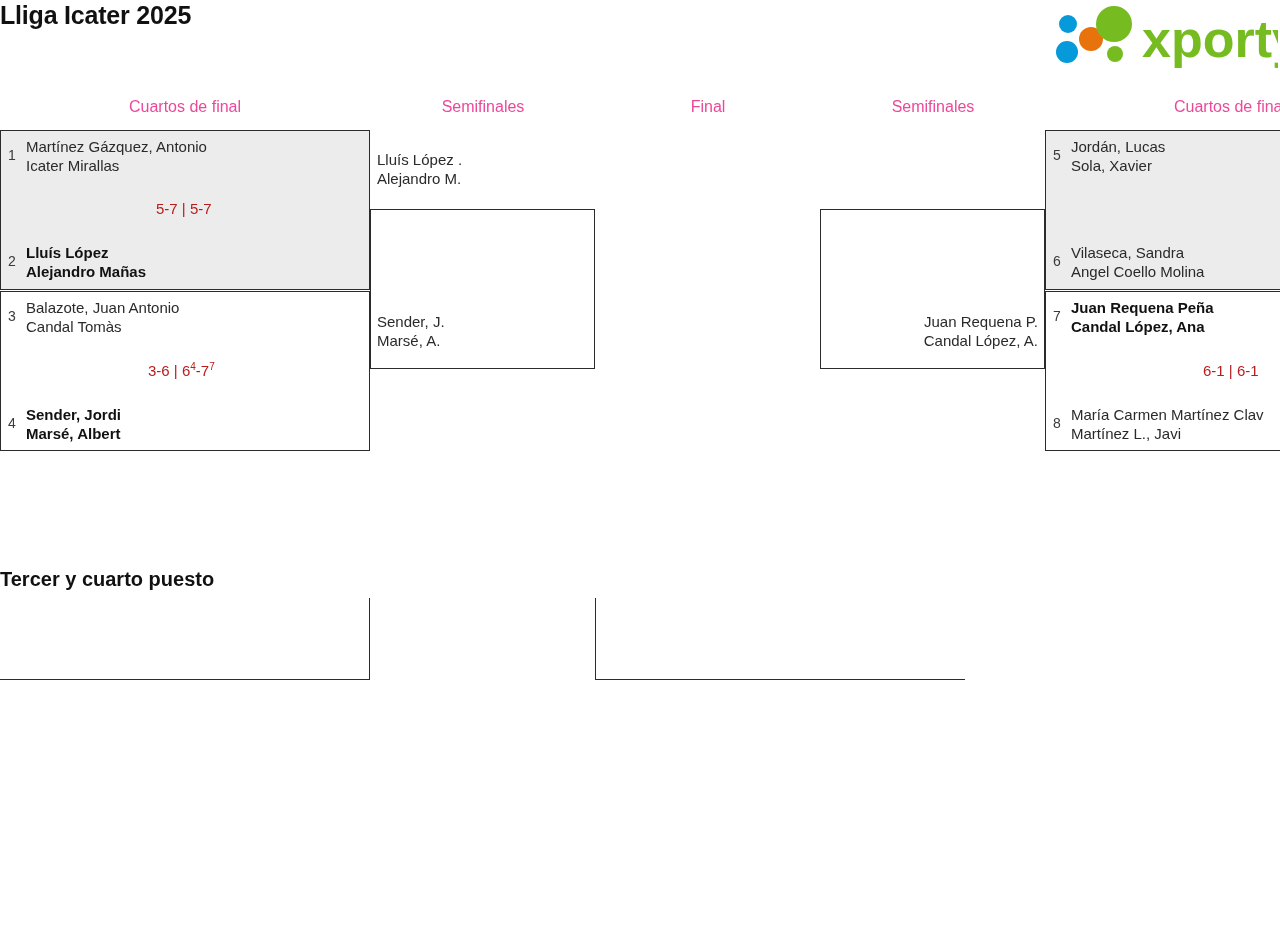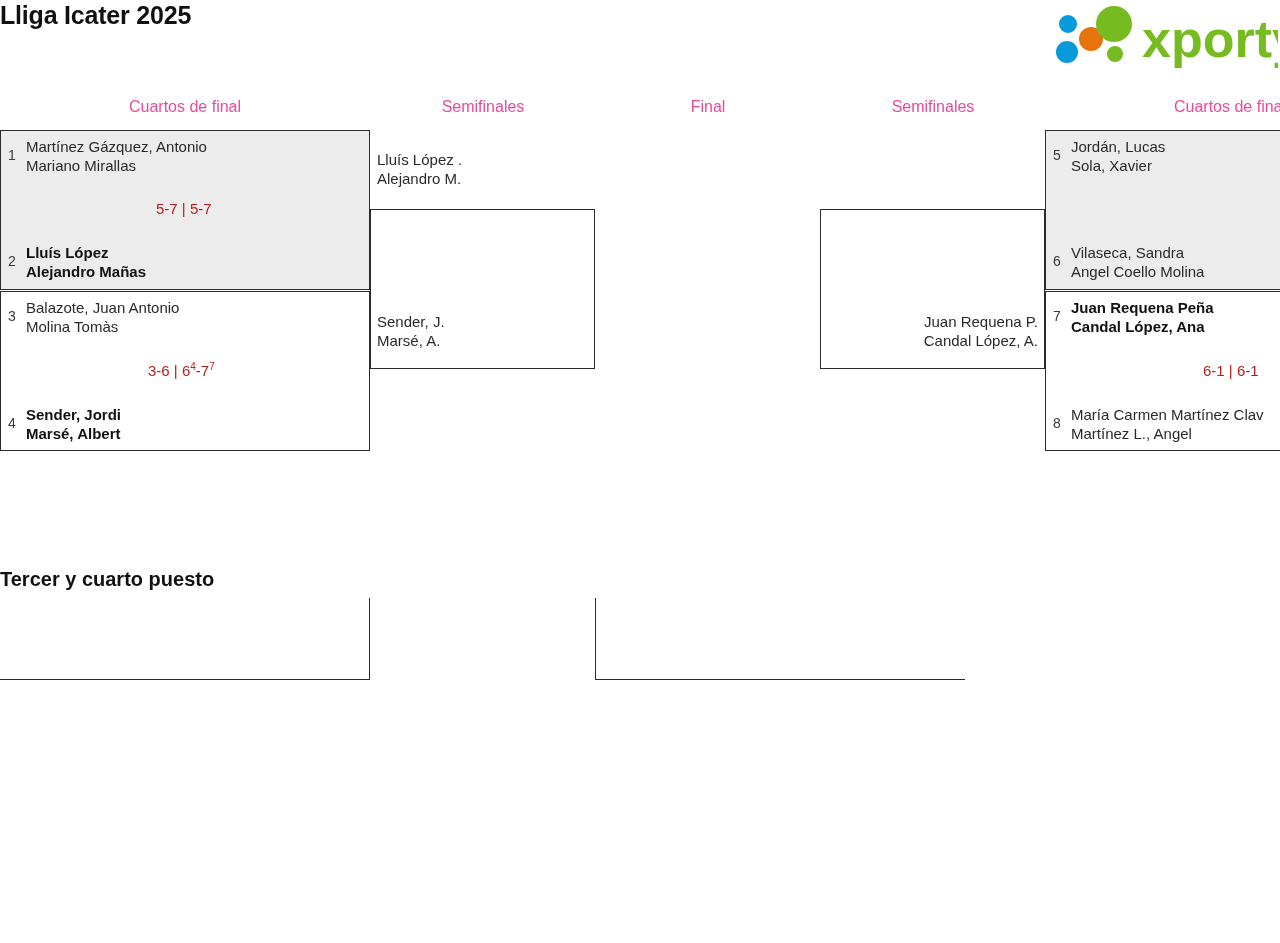--- a/index.html
+++ b/index.html
@@ -147,37 +147,37 @@
   <div class="col-head" style="left:60px;  width:250px;">Cuartos de final</div>
   <div class="col-head" style="left:358px; width:250px;">Semifinales</div>
   <div class="col-head" style="left:583px; width:250px;">Final</div>
   <div class="col-head" style="left:808px; width:250px;">Semifinales</div>
   <div class="col-head" style="left:1105px;width:250px;">Cuartos de final</div>
 
   <div class="box shaded" style="left:0px; top:130px; width:370px; height:160px;"></div>
 
   <div class="seed" style="left:4px;  top:146px;">1</div>
   <div class="team" style="left:26px; top:137px;">Martínez Gázquez, Antonio</div>
-  <div class="team" style="left:26px; top:156px;">Mariano Mirallas</div>
+  <div class="team" style="left:26px; top:156px;">Icater Mirallas</div>
 
   <div class="score" style="left:156px; top:199px;">
     <span>5-7</span>
     <span>|</span>
     <span>5-7</span>
   </div>
 
   <div class="seed" style="left:4px;  top:252px;">2</div>
   <div class="team win" style="left:26px; top:243px;">Lluís López</div>
   <div class="team win" style="left:26px; top:262px;">Alejandro Mañas</div>
 
   <div class="box plain" style="left:0px; top:291px; width:370px; height:160px;"></div>
 
   <div class="seed" style="left:4px;  top:307px;">3</div>
   <div class="team" style="left:26px; top:298px;">Balazote, Juan Antonio</div>
-  <div class="team" style="left:26px; top:317px;">Molina Tomàs</div>
+  <div class="team" style="left:26px; top:317px;">Candal Tomàs</div>
 
   <div class="score" style="left:148px; top:361px;">
     <span>3-6</span>
     <span>|</span>
     <span>6</span><sup>4</sup><span>-</span><span>7</span><sup>7</sup>
   </div>
 
   <div class="seed" style="left:4px;  top:414px;">4</div>
   <div class="team win" style="left:26px; top:405px;">Sender, Jordi</div>
   <div class="team win" style="left:26px; top:424px;">Marsé, Albert</div>
@@ -207,21 +207,21 @@
   <div class="team win" style="left:1071px; top:317px;">Candal López, Ana</div>
 
   <div class="score" style="left:1203px; top:361px;">
     <span>6-1</span>
     <span>|</span>
     <span>6-1</span>
   </div>
 
   <div class="seed" style="left:1049px; top:414px;">8</div>
   <div class="team" style="left:1071px; top:405px;">María Carmen Martínez Clav</div>
-  <div class="team" style="left:1071px; top:424px;">Martínez L., Angel</div>
+  <div class="team" style="left:1071px; top:424px;">Martínez L., Javi</div>
 
   <div class="team right" style="left:820px; top:150px; width:218px;"></div>
   <div class="team right" style="left:820px; top:169px; width:218px;"></div>
 
   <div class="box plain" style="left:820px; top:209px; width:225px; height:160px;"></div>
 
   <div class="team right" style="left:820px; top:312px; width:218px;">Juan Requena P.</div>
   <div class="team right" style="left:820px; top:331px; width:218px;">Candal López, A.</div>
 
   <div class="section-title" style="left:0px; top:568px;">Tercer y cuarto puesto</div>

